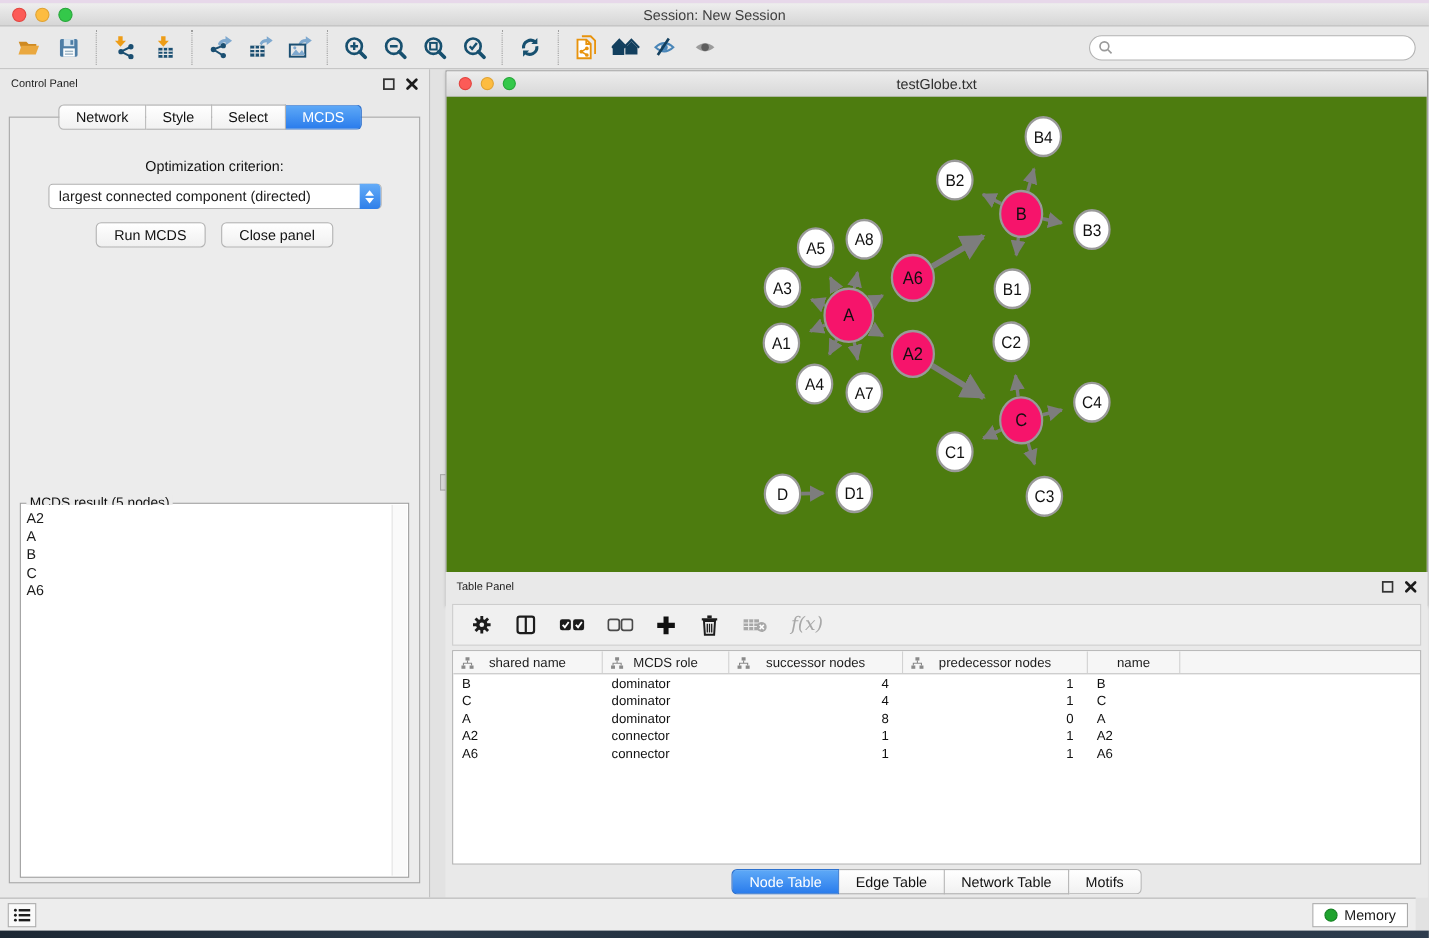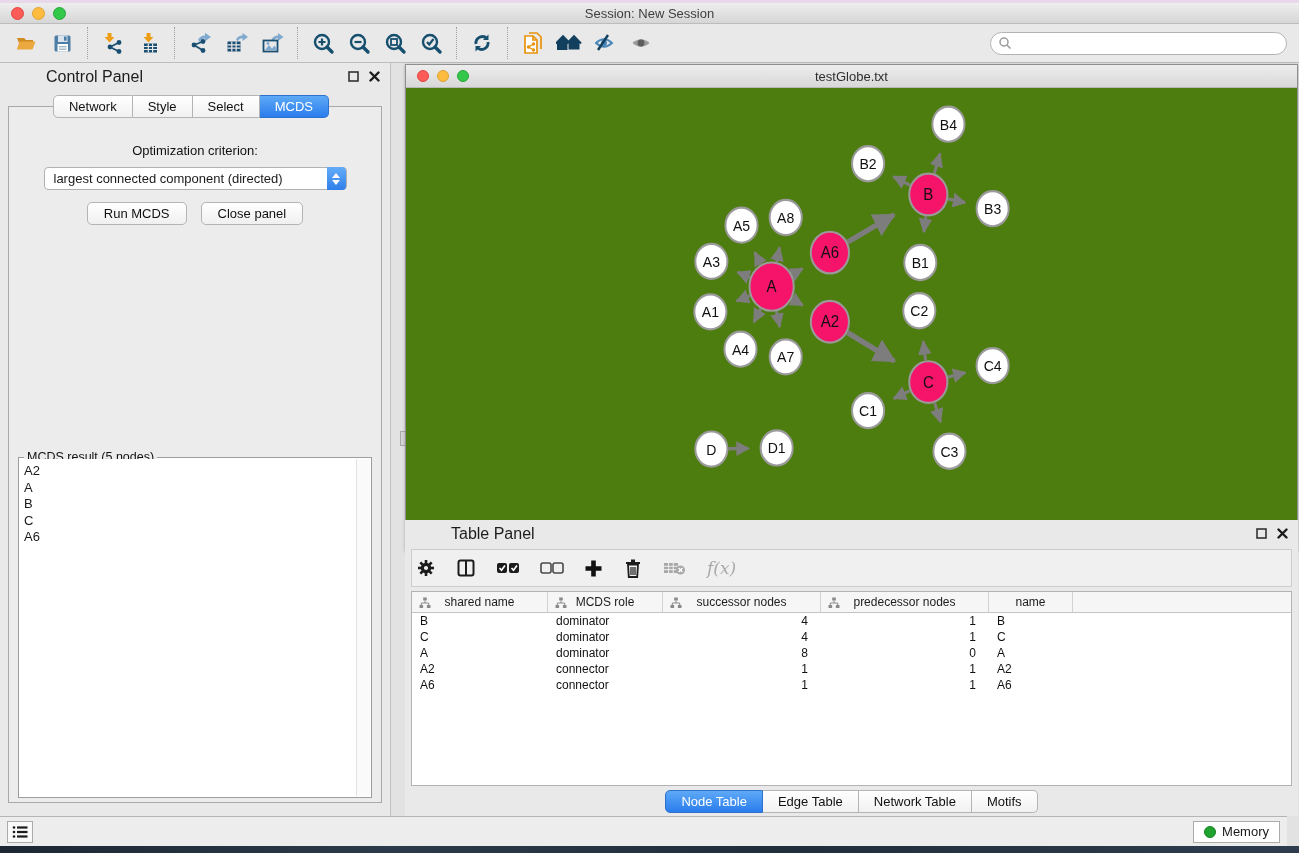--- a/index.html
+++ b/index.html
@@ -21,21 +21,21 @@
   .tb-spacer { flex:1; }
   .search-wrap { position:relative; width:297px; height:23px; margin-right:4px; }
   .search-wrap input { width:100%; height:100%; border:1px solid #b3b3b3; border-radius:12px; background:#fff; padding:0 10px 0 26px; font-size:12px; outline:none; font-family:"Liberation Sans",sans-serif; }
   .search-glass { position:absolute; left:8px; top:4px; }
 
   .workspace { position:absolute; top:63px; left:0; right:0; bottom:37px; display:flex; background:#e2e2e2; }
 
   
   .control-panel { width:391px; background:#e9e9e9; border-right:1px solid #c2c2c2; position:relative; }
   .panel-titlebar { height:27px; display:flex; align-items:center; padding:0 10px; }
-  .panel-title { font-size:16px; color:#1d1d1d;margin-left:36px; }
+  .panel-title { font-size:10px; color:#1d1d1d; }
   .panel-tb-icons { margin-left:auto; display:flex; gap:10px; align-items:center; }
   .cp-content { position:absolute; left:8px; right:8px; top:43px; bottom:13px; background:#ececec; border:1px solid #a8a8a8; }
   .cp-tabs { position:absolute; top:32px; left:0; right:8px; display:flex; justify-content:center; z-index:2; }
   .seg { display:flex; }
   .seg button { background:linear-gradient(#ffffff,#f1f1f1); border:1px solid #b4b4b4; border-left:none; height:23px; padding:0 15px; font-size:13px; color:#111; font-family:"Liberation Sans",sans-serif; }
   .seg button:first-child { border-left:1px solid #b4b4b4; border-radius:5px 0 0 5px; }
   .seg button:last-child { border-radius:0 5px 5px 0; }
   .seg button.active { background:linear-gradient(#5ea9f7,#2a7cec); border-color:#2e71cd; color:#fff; }
   .opt-label { text-align:center; margin-top:36px; font-size:13px; color:#111; }
   .cp-select { width:303px; height:23px; margin:9px auto 0; background:#fff; border:1px solid #b1b1b1; border-radius:4px; display:flex; align-items:center; position:relative; padding-left:9px; font-size:13px; }
@@ -57,21 +57,21 @@
   .frame-titlebar { height:23px; background:linear-gradient(#ededed,#d8d8d8); border-bottom:1px solid #b9b9b9; position:relative; display:flex; align-items:center; justify-content:center; flex:0 0 23px; }
   .frame-titlebar .lights { top:5px; }
   .frame-titlebar .light { width:12px; height:12px; }
   .frame-title { font-size:13px; color:#2e2e2e; }
   .frame-canvas { flex:1; position:relative; background:#4d7c0f; }
   .frame-canvas svg.graph { position:absolute; inset:0; width:100%; height:100%; }
   .resize-grip { position:absolute; right:1px; bottom:1px; width:14px; height:14px; }
 
   
   .table-panel { position:absolute; left:14px; top:457px; right:1px; bottom:0; background:#e9e9e9; display:flex; flex-direction:column; }
-  .tp-toolbar { height:38px; margin:2px 6px 4px 6px; background:#f0f0f0; border:1px solid #cdcdcd; display:flex; align-items:center; gap:20px; padding:0 4px; }
+  .tp-toolbar { height:38px; margin:2px 6px 4px 6px; background:#f0f0f0; border:1px solid #cdcdcd; display:flex; align-items:center; gap:20px; padding:0 16px; }
   .tp-table { flex:1; margin:0 6px; border:1px solid #b3b3b3; background:#ffffff; overflow:hidden; display:flex; flex-direction:column; }
   .tp-header { display:flex; background:#f6f6f6; border-bottom:1px solid #c4c4c4; height:21px; flex:0 0 21px; }
   .tp-header .hcell { display:flex; align-items:center; justify-content:center; gap:7px; border-right:1px solid #d2d2d2; font-size:12px; color:#1c1c1c; position:relative; }
   .tp-header .hcell .ticon { position:absolute; left:7px; top:5px; }
   .tp-row { display:flex; height:16px; font-size:12px; color:#111; }
   .tp-row .cell { padding:1px 8px 0 8px; white-space:nowrap; overflow:hidden; }
   .tp-row .cell.num { text-align:right; padding-right:13px; }
   .tp-tabs { height:30px; display:flex; align-items:center; justify-content:center; }
 
   

